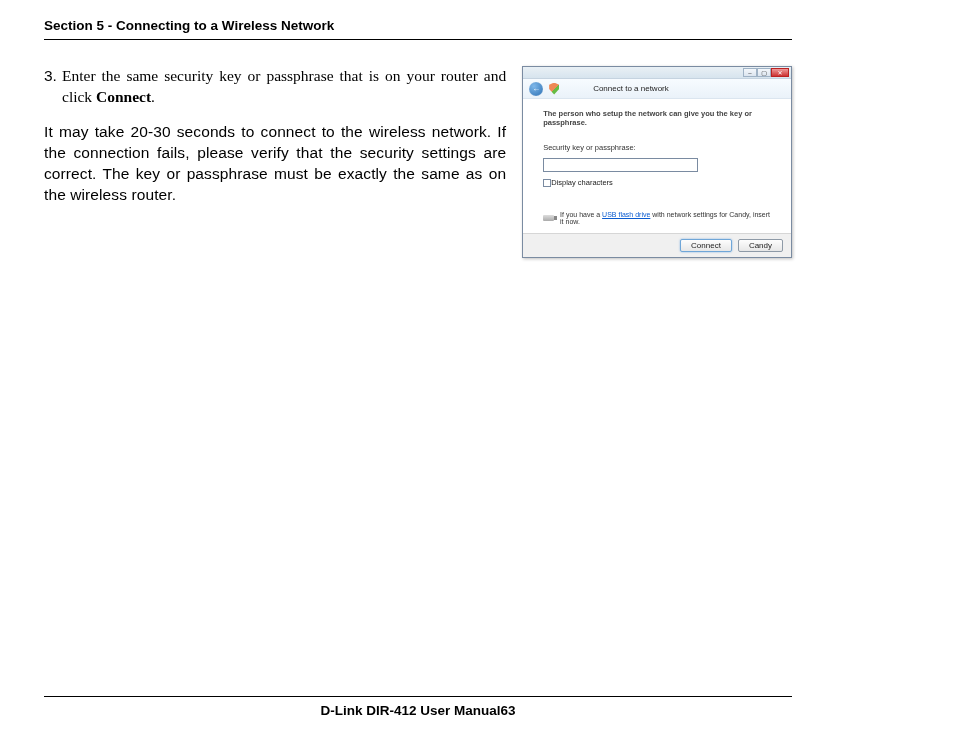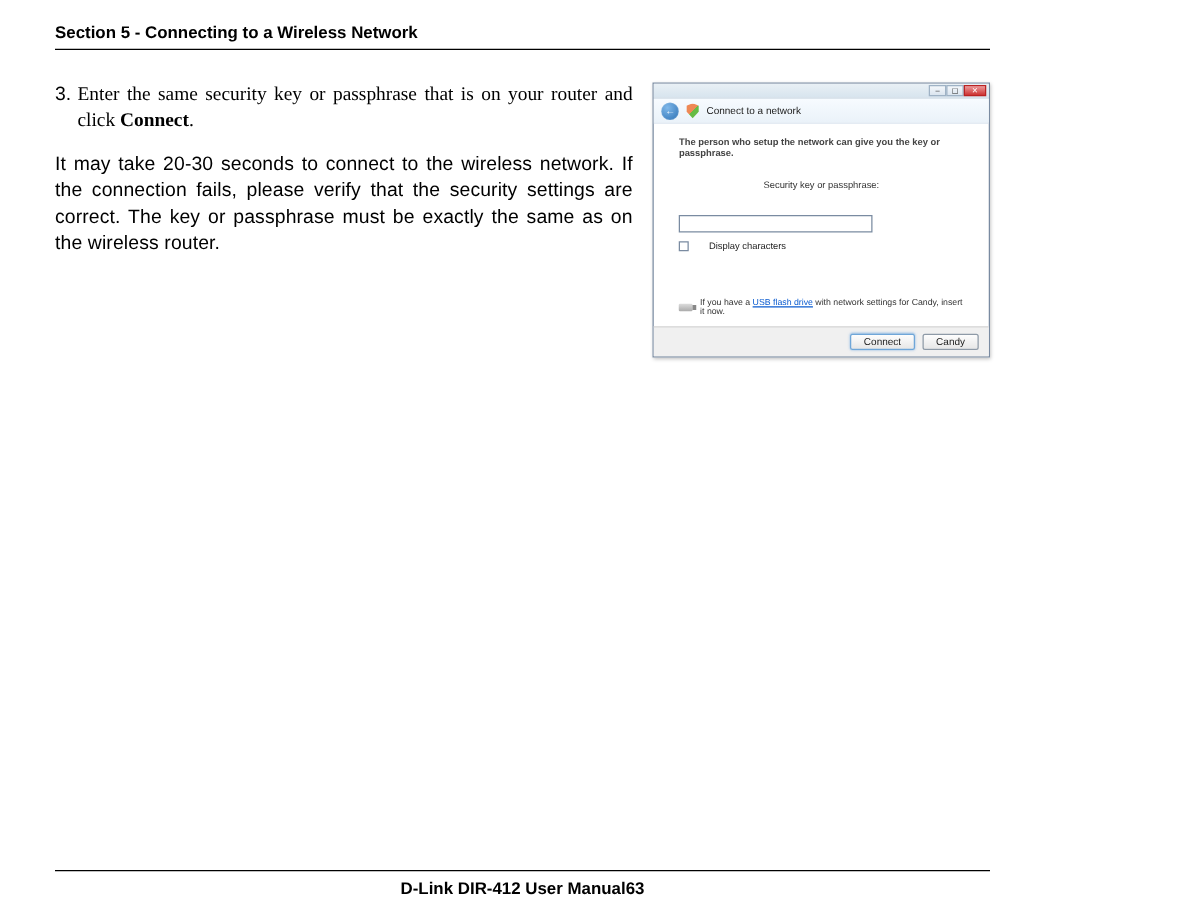--- a/index.html
+++ b/index.html
@@ -97,36 +97,36 @@
       background: radial-gradient(circle at 35% 30%, #7fb8ea, #2a6fb3);
       display: flex; align-items: center; justify-content: center;
       font-size: 8px; color: #fff;
       box-shadow: inset 0 0 1px rgba(255,255,255,.6);
     }
     .shield-ico {
       width: 10px; height: 12px;
       background: linear-gradient(135deg,#e85 0%,#e85 50%,#6b4 50%,#6b4 100%);
       clip-path: polygon(50% 0, 100% 18%, 100% 55%, 50% 100%, 0 55%, 0 18%);
     }
-    .nav-title { color:#222; font-size:8px; }
+    .nav-title { color:#222; font-size:8px;margin-left:28px; }
     .dialog-body { padding: 10px 20px 8px 20px; }
     .blue-head {
       color: #1a5aa3;
       font-size: 9.5px;
       margin-bottom: 8px;
     }
     .sub-text { font-size: 7.5px; color:#444; margin-bottom: 16px; font-weight: bold; }
-    .field-label { font-size:7.5px; color:#333; margin-bottom:20px;text-align:center; }
+    .field-label { font-size:7.5px; color:#333; margin-bottom:6px; }
     .keyinput {
       width: 155px; height: 14px;
       border: 1px solid #7a8ba1;
       background: #fff;
       margin-bottom: 6px;
     }
-    .cb-row { display:flex; align-items:center; gap:16px; margin-bottom:38px; font-size:7.5px; }
+    .cb-row { display:flex; align-items:center; gap:0; margin-bottom:24px; font-size:7.5px; }
     .cb { width:8px; height:8px; border:1px solid #7a8ba1; background:#fff; }
     .usb-row { display:flex; align-items:center; gap:6px; font-size:7px; color:#333; }
     .usb-ico {
       width:12px; height:6px;
       background: linear-gradient(to bottom,#ddd,#aaa);
       border-radius:1px;
       position: relative;
     }
     .usb-ico::after{
       content:""; position:absolute; right:-3px; top:1px;

